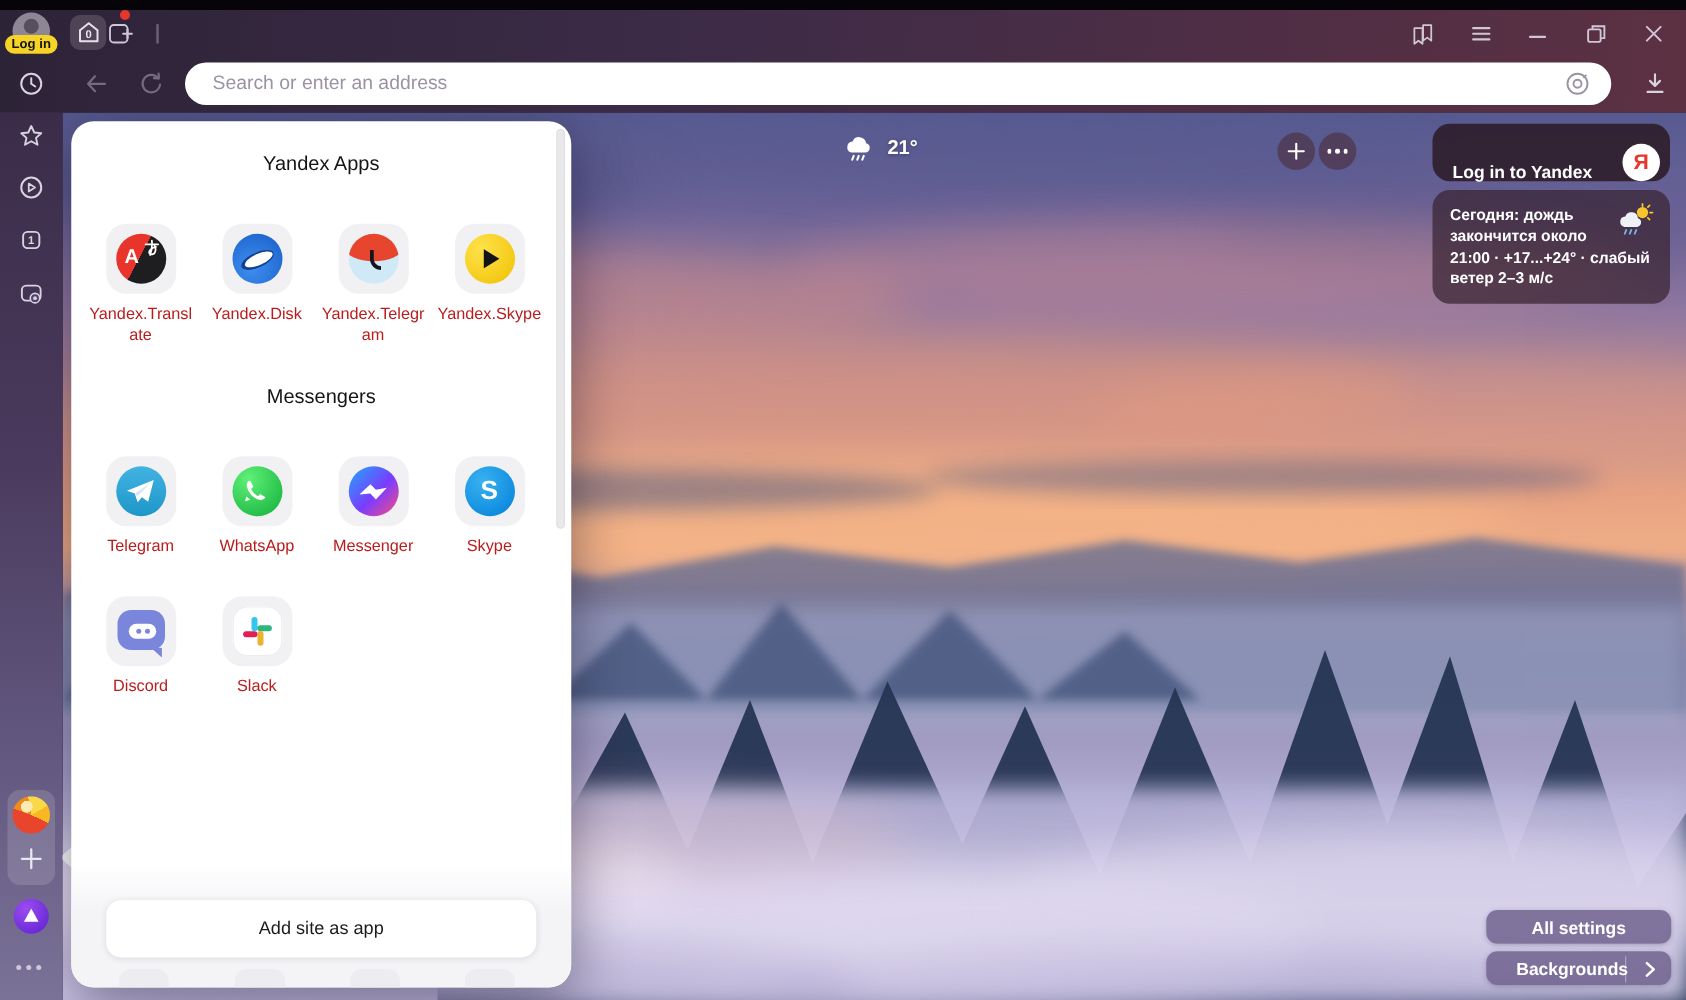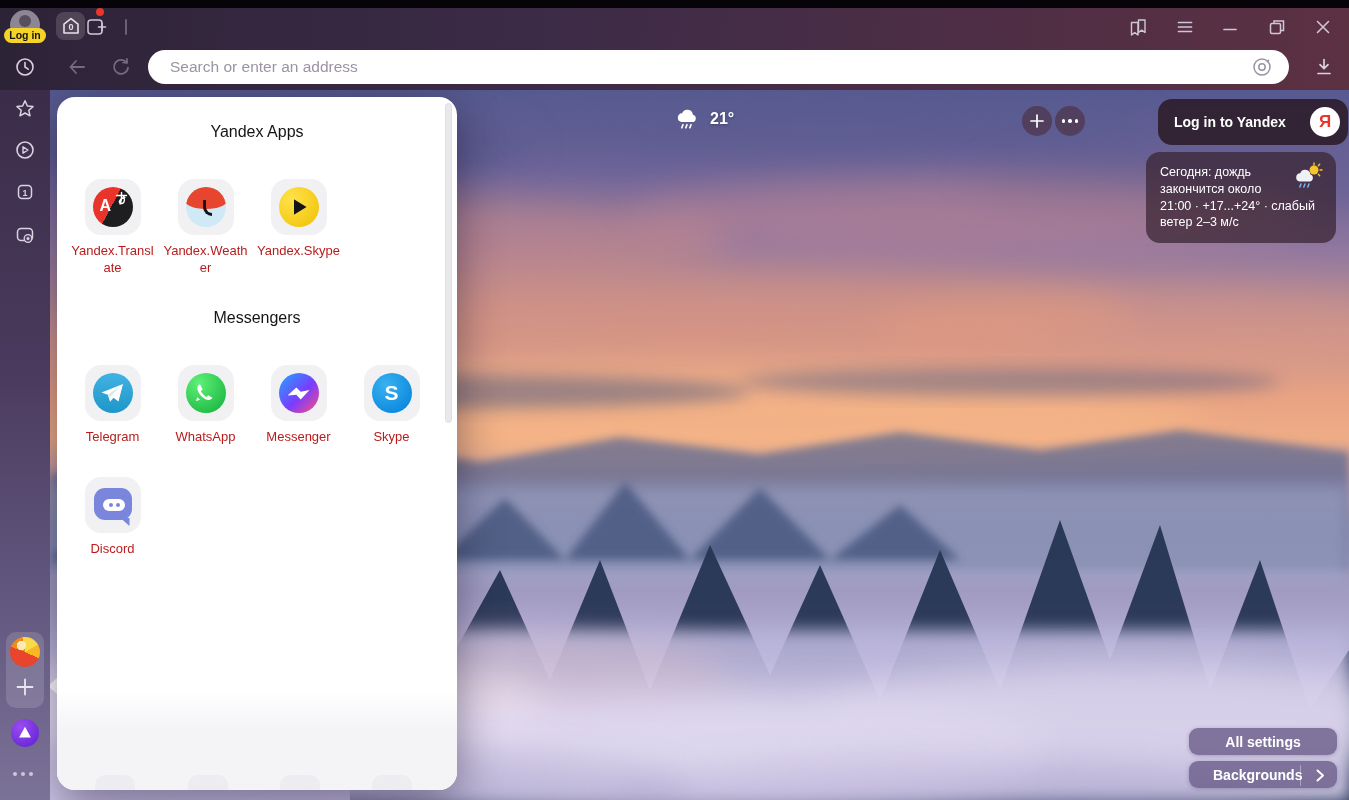--- a/index.html
+++ b/index.html
@@ -57,27 +57,27 @@
   
   .wallpaper { position:absolute; left:50px; top:90px; width:1299px; height:710px; z-index:1; }
   .wallpaper svg { display:block; width:100%; height:100%; }
 
   
   .temp-widget { position:absolute; left:672px; top:106px; display:flex; align-items:center; gap:8px; z-index:10;
                  color:#fff; font-size:16px; font-weight:700; text-shadow:0 1px 3px rgba(30,20,50,.4); }
   .round-btn { position:absolute; width:30px; height:30px; border-radius:50%; background:rgba(74,44,58,0.6);
                display:flex; align-items:center; justify-content:center; z-index:10; }
   .login-card { position:absolute; left:1146px; top:99px; width:190px; height:46px; border-radius:14px;
-                background:rgba(42,25,36,0.85); display:flex; align-items:center; justify-content:space-between;
-                padding:0 8px 0 16px; z-index:10;margin-left:12px; }
+                background:rgba(42,25,36,0.85); display:flex; align-items:flex-end; justify-content:space-between;
+                padding:0 8px 0 16px; z-index:10; }
   .login-card .txt { color:#fff; font-size:14px; font-weight:600; }
   .ya-circle { width:30px; height:30px; border-radius:50%; background:#fff; color:#e8362b;
                font-size:17px; font-weight:700; display:flex; align-items:center; justify-content:center; }
   .weather-card { position:absolute; left:1146px; top:152px; width:190px; min-height:88px; border-radius:14px;
-                  background:rgba(56,35,48,0.72); color:#fff; font-size:12.5px; font-weight:400; line-height:1.34;
+                  background:rgba(56,35,48,0.72); color:#fff; font-size:12.5px; font-weight:700; line-height:1.34;
                   padding:12px 14px; z-index:10; }
   .weather-card .wicon { float:right; width:34px; height:30px; margin:-2px -2px 2px 6px; }
 
   .br-btn { position:absolute; left:1189px; width:148px; height:27px; border-radius:9px;
             background:rgba(106,92,138,0.8); color:#fff; font-size:14px; font-weight:600; z-index:10;
             display:flex; align-items:center; justify-content:center; box-shadow:0 1px 4px rgba(30,20,50,.25); }
   .br-btn.settings { top:728px; }
   .br-btn.backgrounds { top:761px; justify-content:flex-start; padding-left:24px; }
   .br-btn .bg-div { position:absolute; right:36px; top:4px; width:1px; height:21px; background:rgba(255,255,255,0.35); }
   .br-btn .chev { position:absolute; right:12px; top:8px; }
@@ -408,26 +408,35 @@
               <span class="ga">A</span>
               <svg class="gk" width="15" height="15" viewBox="0 0 15 15">
                 <path d="M2.5 4.5 h10 M7.5 1.5 c.3 4 .1 8 -1.4 11.5 M10.8 6.5 c-5.5 1.2 -7 5.5 -3.8 6 c3 .4 4.5 -3.5 2.6 -7.3" fill="none" stroke="#fff" stroke-width="1.4" stroke-linecap="round"></path>
               </svg>
             </div>
               </div>
             <div class="app-label">Yandex.Translate</div>
           </div>
           <div class="app-cell">
             <div class="tile">
+                <div class="circ40 ic-disk">
+              <i class="sw1"></i>
+                  <i class="sw2"></i>
+            </div>
+              </div>
+            <div class="app-label">Yandex.Disk</div>
+          </div>
+          <div class="app-cell">
+            <div class="tile">
                 <div class="circ40 ic-weather">
               <i class="canopy"></i>
                   <i class="handle"></i>
             </div>
               </div>
-            <div class="app-label">Yandex.Weather</div>
+            <div class="app-label">Yandex.Telegram</div>
           </div>
           <div class="app-cell">
             <div class="tile">
                 <div class="circ40 ic-video">
               <i class="play"></i>
             </div>
               </div>
             <div class="app-label">Yandex.Skype</div>
           </div>
         </div>
@@ -479,26 +488,40 @@
               <div class="ic-discord">
                     <i class="face"></i>
                     <i class="e1"></i>
                     <i class="e2"></i>
                     <i class="tail"></i>
                   </div>
             </div>
               </div>
             <div class="app-label">Discord</div>
           </div>
+          <div class="app-cell">
+            <div class="tile">
+                <div class="ic-slack">
+              <svg width="28" height="28" viewBox="0 0 28 28">
+                <rect x="9.2" y="2.5" width="4.8" height="11.5" rx="2.4" fill="#36C5F0"></rect>
+                <rect x="13.8" y="9.2" width="11.7" height="4.8" rx="2.4" fill="#2EB67D"></rect>
+                <rect x="14" y="13.8" width="4.8" height="11.7" rx="2.4" fill="#ECB22E"></rect>
+                <rect x="2.5" y="14" width="11.5" height="4.8" rx="2.4" fill="#E01E5A"></rect>
+              </svg>
+            </div>
+              </div>
+            <div class="app-label">Slack</div>
+          </div>
         </div>
       </div>
 
       <div class="scroll-thumb"></div>
 
       <div class="panel-footer">
+        <button class="add-site-btn">Add site as app</button>
         <i class="ghost" style="left:38px;"></i>
         <i class="ghost" style="left:131px;"></i>
         <i class="ghost" style="left:223px;"></i>
         <i class="ghost" style="left:315px;"></i>
       </div>
     </div>
   </div>
 
 </div>
 

